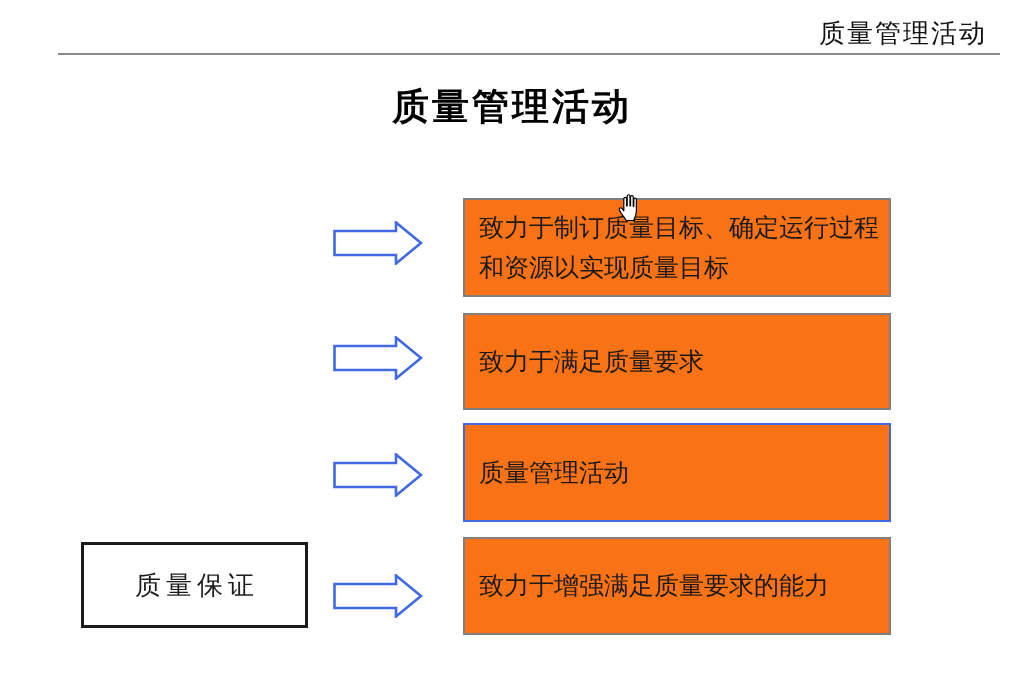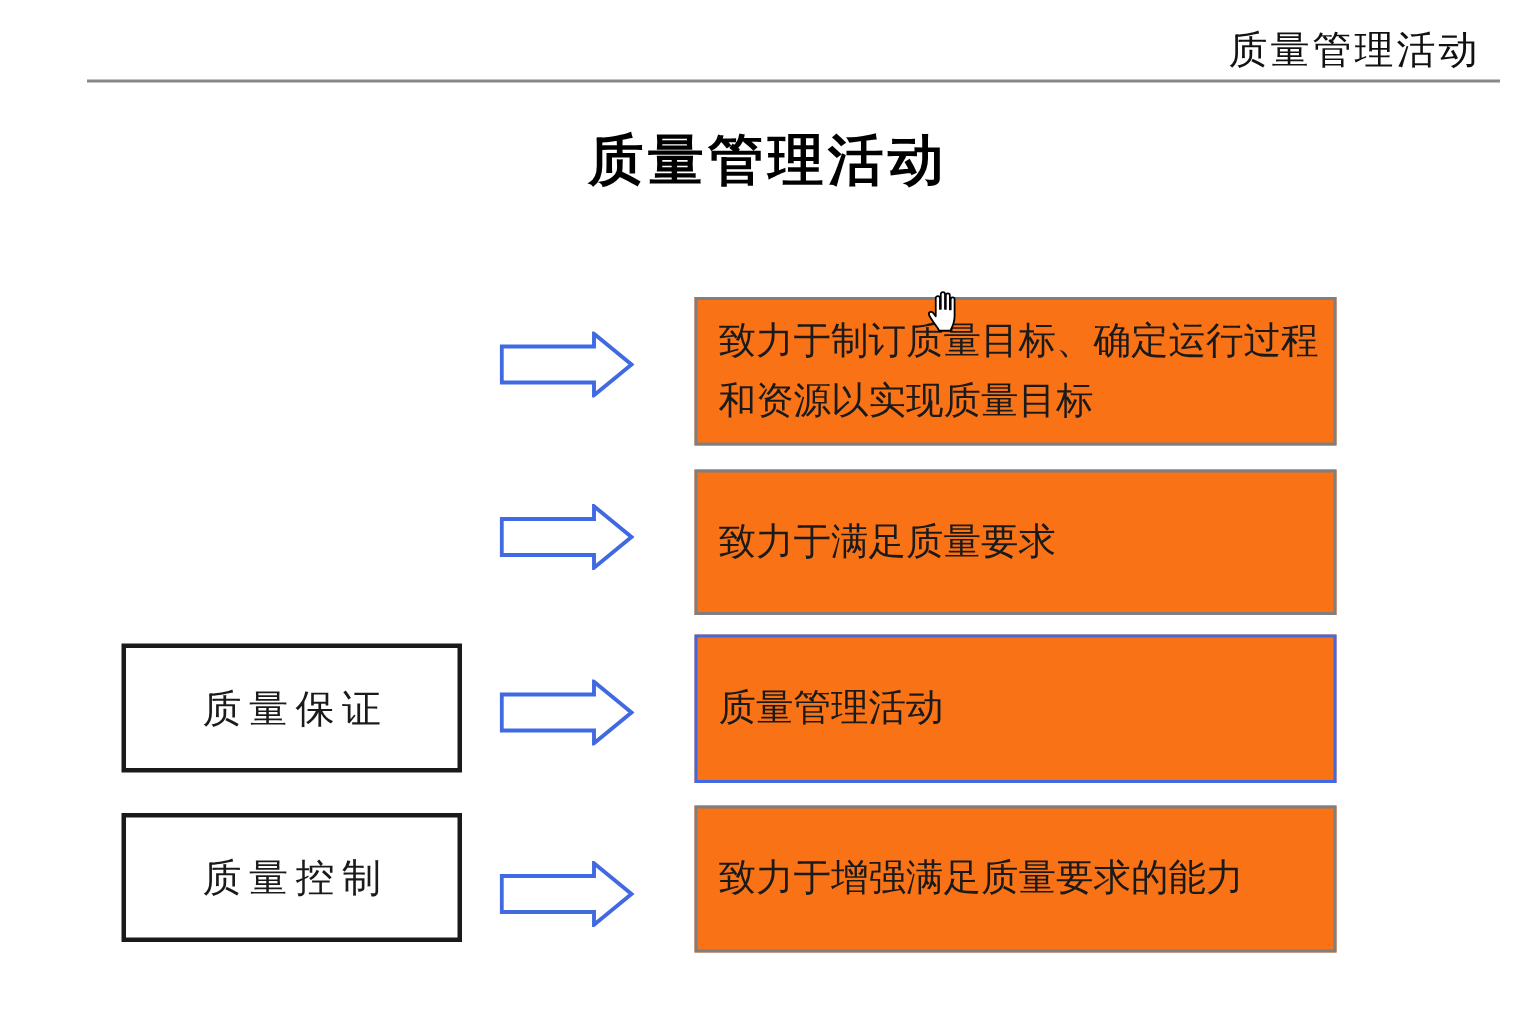--- a/index.html
+++ b/index.html
@@ -126,32 +126,29 @@
     <span class="def-text">致力于制订质量目标、确定运行过程和资源以实现质量目标</span>
   </div>
 
   <svg class="arrow arrow-row-2" viewBox="0 0 90 44">
     <polygon points="1.5,10 63,10 63,1.5 88,22 63,42.5 63,34 1.5,34" fill="#ffffff" stroke="var(--accent-blue)" stroke-width="2.6" stroke-linejoin="miter"></polygon>
   </svg>
   <div class="def-box def-row-2">
     <span class="def-text">致力于满足质量要求</span>
   </div>
 
-  <div class="term-box term-row-3">
-    <span class="term-label">质量保证</span>
-  </div>
   <svg class="arrow arrow-row-3" viewBox="0 0 90 44">
     <polygon points="1.5,10 63,10 63,1.5 88,22 63,42.5 63,34 1.5,34" fill="#ffffff" stroke="var(--accent-blue)" stroke-width="2.6" stroke-linejoin="miter"></polygon>
   </svg>
   <div class="def-box def-row-3">
     <span class="def-text">质量管理活动</span>
   </div>
 
   <div class="term-box term-row-4">
-    <span class="term-label">质量控制</span>
+    <span class="term-label">质量保证</span>
   </div>
   <svg class="arrow arrow-row-4" viewBox="0 0 90 44">
     <polygon points="1.5,10 63,10 63,1.5 88,22 63,42.5 63,34 1.5,34" fill="#ffffff" stroke="var(--accent-blue)" stroke-width="2.6" stroke-linejoin="miter"></polygon>
   </svg>
   <div class="def-box def-row-4">
     <span class="def-text">致力于增强满足质量要求的能力</span>
   </div>
 
   <svg class="hand-cursor" viewBox="0 0 24 26">
     <path d="M8.5 25 C7 22.5 3.2 17.6 2.3 15.5 C1.4 13.6 3.6 12.5 4.8 14.1 L6.3 16.1 L6.3 5 C6.3 3.2 8.9 3.2 8.9 5 L8.9 11.6 L9.4 11.6 L9.4 2.6 C9.4 0.8 12 0.8 12 2.6 L12 11.6 L12.5 11.6 L12.5 3.4 C12.5 1.6 15 1.6 15 3.4 L15 11.9 L15.5 11.9 L15.5 5.7 C15.5 4 17.9 4 17.9 5.7 L17.9 16 C17.9 20 16.6 22.4 15.3 25 Z" fill="#ffffff" stroke="#000000" stroke-width="1.1" stroke-linejoin="round"></path>

